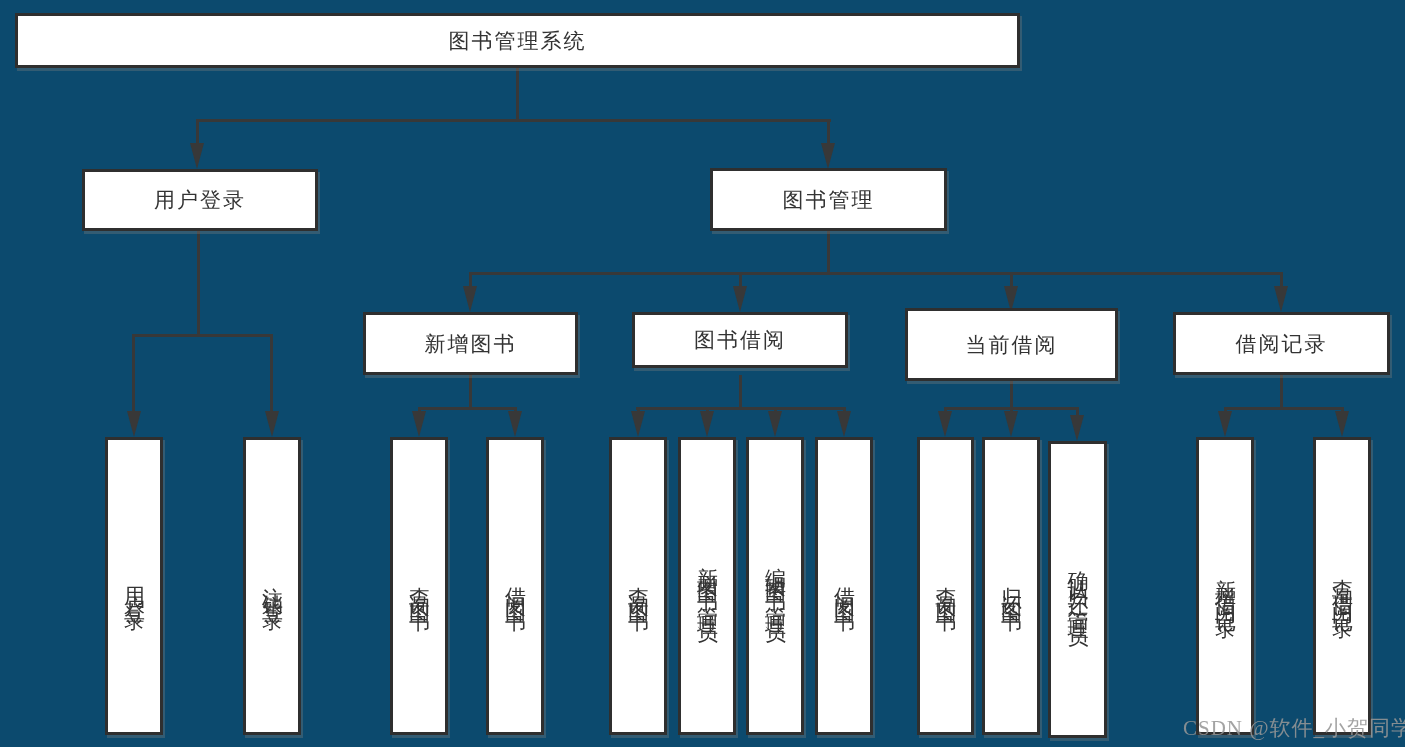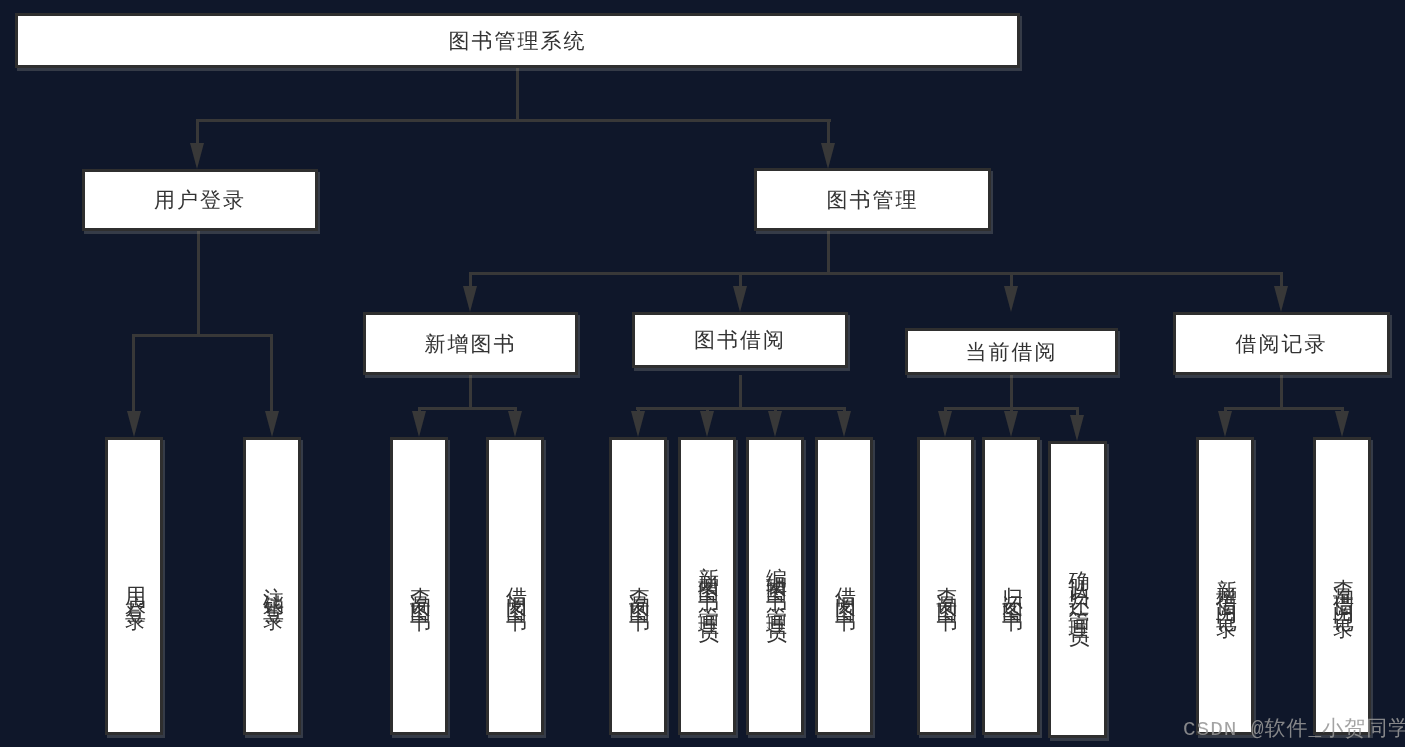--- a/index.html
+++ b/index.html
@@ -1,18 +1,18 @@
 <!DOCTYPE html>
 <html><head>
 <meta charset="utf-8">
 <style>
   html,body{margin:0;padding:0;background:#ffffff;}
   #stage{
-    position:relative;width:1405px;height:747px;background:#0f172a;overflow:hidden;
-    font-family:Liberation Mono, monospace;color:#333333;
+    position:relative;width:1405px;height:747px;background:#0c4a6e;overflow:hidden;
+    font-family:Liberation Serif, serif;color:#333333;
   }
   .node{
     position:absolute;box-sizing:border-box;background:#ffffff;
     border:3px solid #2f2f2f;box-shadow:2px 3px 0 rgba(125,125,125,0.35);
     display:flex;align-items:center;justify-content:center;
     font-size:21px;letter-spacing:2px;z-index:2;
   }
   .vnode{
     position:absolute;box-sizing:border-box;background:#ffffff;
     border:3px solid #2f2f2f;box-shadow:2px 3px 0 rgba(125,125,125,0.35);
@@ -46,21 +46,21 @@
   <div class="vl" style="left:516px;top:68px;height:53px;"></div>
   <div class="hl" style="left:196px;top:119px;width:635px;"></div>
   <div class="vl" style="left:196px;top:119px;height:34px;"></div>
   <div class="ar" style="left:190px;top:143px;"></div>
   <div class="vl" style="left:827px;top:119px;height:34px;"></div>
   <div class="ar" style="left:821px;top:143px;"></div>
 
   <div class="node" style="left:82px;top:169px;width:236px;height:62px;">
     <span>用户登录</span>
   </div>
-  <div class="node" style="left:710px;top:168px;width:237px;height:63px;margin-left:44px;">
+  <div class="node" style="left:710px;top:168px;width:237px;height:63px;">
     <span>图书管理</span>
   </div>
 
   <div class="vl" style="left:197px;top:231px;height:105px;"></div>
   <div class="hl" style="left:133px;top:334px;width:140px;"></div>
   <div class="vl" style="left:132px;top:334px;height:87px;"></div>
   <div class="ar" style="left:127px;top:411px;"></div>
   <div class="vl" style="left:270px;top:334px;height:87px;"></div>
   <div class="ar" style="left:265px;top:411px;"></div>
 
@@ -74,21 +74,21 @@
   <div class="ar" style="left:1004px;top:286px;"></div>
   <div class="vl" style="left:1280px;top:272px;height:24px;"></div>
   <div class="ar" style="left:1274px;top:286px;"></div>
 
   <div class="node" style="left:363px;top:312px;width:215px;height:63px;">
     <span>新增图书</span>
   </div>
   <div class="node" style="left:632px;top:312px;width:216px;height:56px;">
     <span>图书借阅</span>
   </div>
-  <div class="node" style="left:905px;top:328px;width:213px;height:47px;">
+  <div class="node" style="left:905px;top:308px;width:213px;height:73px;">
     <span>当前借阅</span>
   </div>
   <div class="node" style="left:1173px;top:312px;width:217px;height:63px;">
     <span>借阅记录</span>
   </div>
 
   <div class="vl" style="left:469px;top:375px;height:34px;"></div>
   <div class="hl" style="left:418px;top:407px;width:99px;"></div>
   <div class="vl" style="left:418px;top:407px;height:14px;"></div>
   <div class="ar" style="left:412px;top:411px;"></div>

